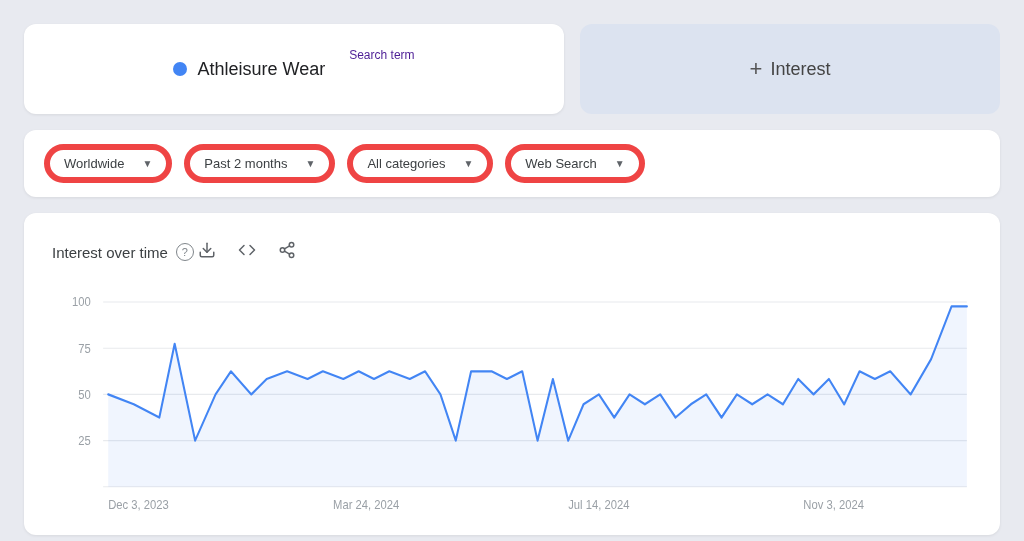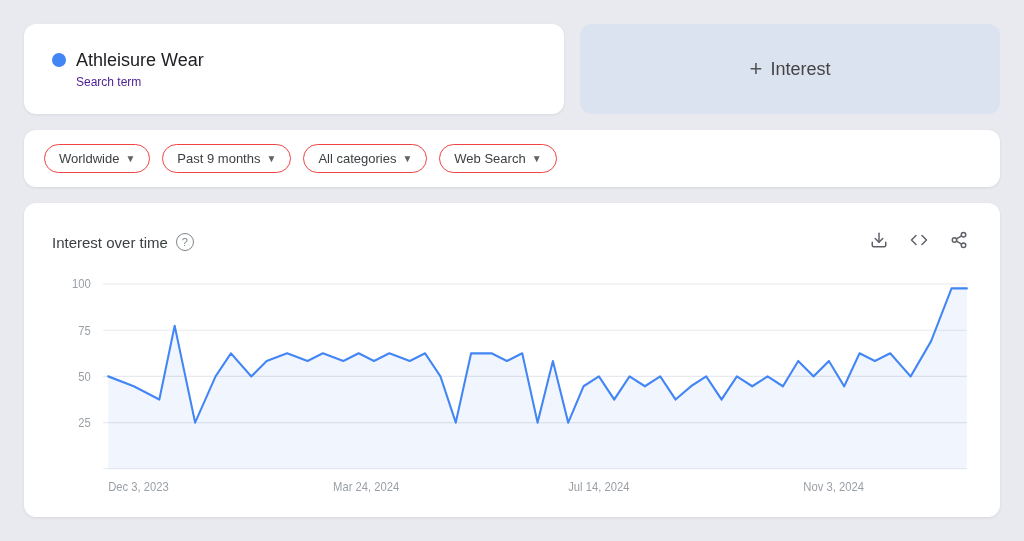--- a/index.html
+++ b/index.html
@@ -18,21 +18,21 @@
       display: flex;
       gap: 16px;
     }
 
     .search-term-card {
       background: #fff;
       border-radius: 12px;
       padding: 20px 28px;
       flex: 1;
       display: flex;
-      flex-direction: column;
+      flex-direction: row;
       justify-content: center;
       min-height: 90px;
       box-shadow: 0 1px 3px rgba(0,0,0,0.08);
     }
 
     .search-term-title {
       display: flex;
       align-items: center;
       gap: 10px;
       font-size: 18px;
@@ -81,51 +81,50 @@
       background: #fff;
       border-radius: 12px;
       padding: 14px 20px;
       display: flex;
       gap: 12px;
       align-items: center;
       box-shadow: 0 1px 3px rgba(0,0,0,0.08);
     }
 
     .filter-btn {
-      border: 1px solid #ef4444;
+      border: 6px solid #ef4444;
       border-radius: 20px;
       padding: 6px 14px;
       font-size: 13px;
       color: #3c4043;
       background: #fff;
       cursor: pointer;
       display: flex;
       align-items: center;
-      gap: 6px;
+      gap: 18px;
     }
 
     .filter-btn .chevron {
       font-size: 10px;
       color: #5f6368;
     }
 
     
     .chart-card {
       background: #fff;
       border-radius: 12px;
       padding: 24px 28px 20px;
       box-shadow: 0 1px 3px rgba(0,0,0,0.08);
       flex: 1;
     }
 
     .chart-header {
       display: flex;
       align-items: center;
-      justify-content: space-between;
-      margin-bottom: 16px;
+      margin-bottom: 24px;
     }
 
     .chart-title-group {
       display: flex;
       align-items: center;
       gap: 8px;
     }
 
     .chart-title {
       font-size: 15px;
@@ -214,21 +213,21 @@
     <span>Interest</span>
   </div>
 </div>
 
 <div class="filter-bar">
   <button class="filter-btn">
     <span>Worldwide</span>
     <span class="chevron">▼</span>
   </button>
   <button class="filter-btn">
-    <span>Past 9 months</span>
+    <span>Past 2 months</span>
     <span class="chevron">▼</span>
   </button>
   <button class="filter-btn">
     <span>All categories</span>
     <span class="chevron">▼</span>
   </button>
   <button class="filter-btn">
     <span>Web Search</span>
     <span class="chevron">▼</span>
   </button>

